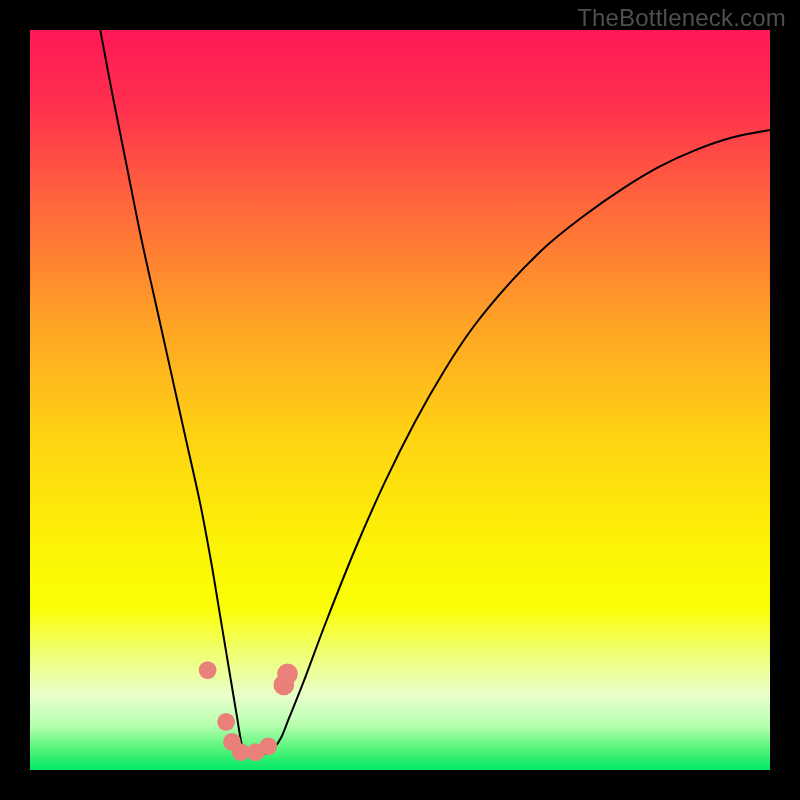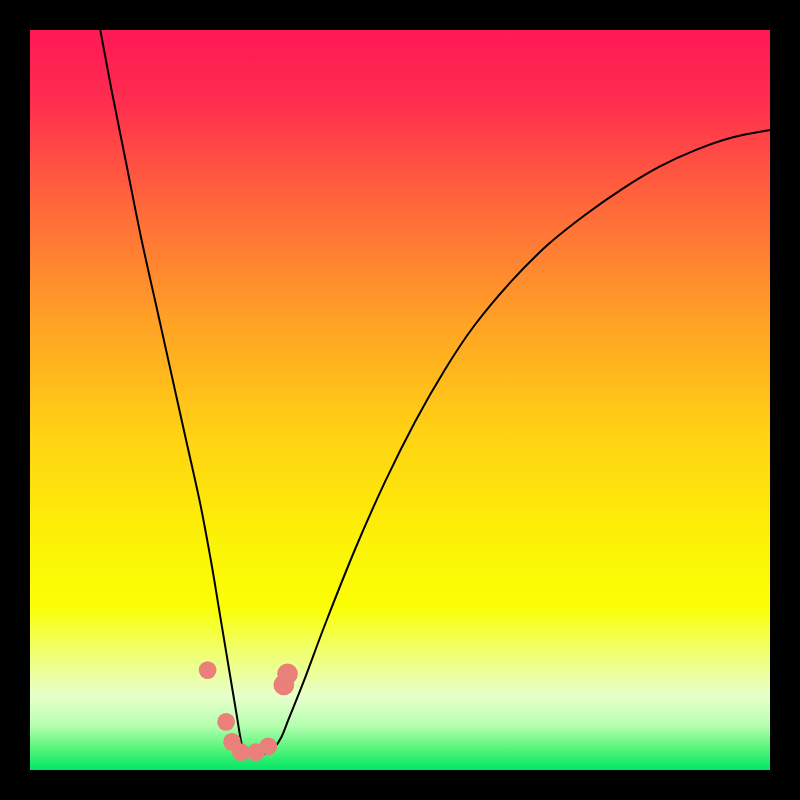--- a/index.html
+++ b/index.html
@@ -36,20 +36,21 @@
     color: #4f4f4f;
   }
   svg {
     display: block;
   }
 </style>
 </head>
 <body>
 
 <div class="frame">
+  <div class="watermark">TheBottleneck.com</div>
   <div class="plot">
     <svg id="chart-svg" width="740" height="740" viewBox="0 0 740 740" preserveAspectRatio="none">
         <defs>
           <linearGradient id="bg-grad" x1="0" y1="0" x2="0" y2="1">
             <stop offset="0%" stop-color="#ff1857"></stop>
             <stop offset="10%" stop-color="#ff2f4e"></stop>
             <stop offset="25%" stop-color="#ff6d39"></stop>
             <stop offset="40%" stop-color="#ffa425"></stop>
             <stop offset="55.00000000000001%" stop-color="#ffd313"></stop>
             <stop offset="70%" stop-color="#fcf405"></stop>

